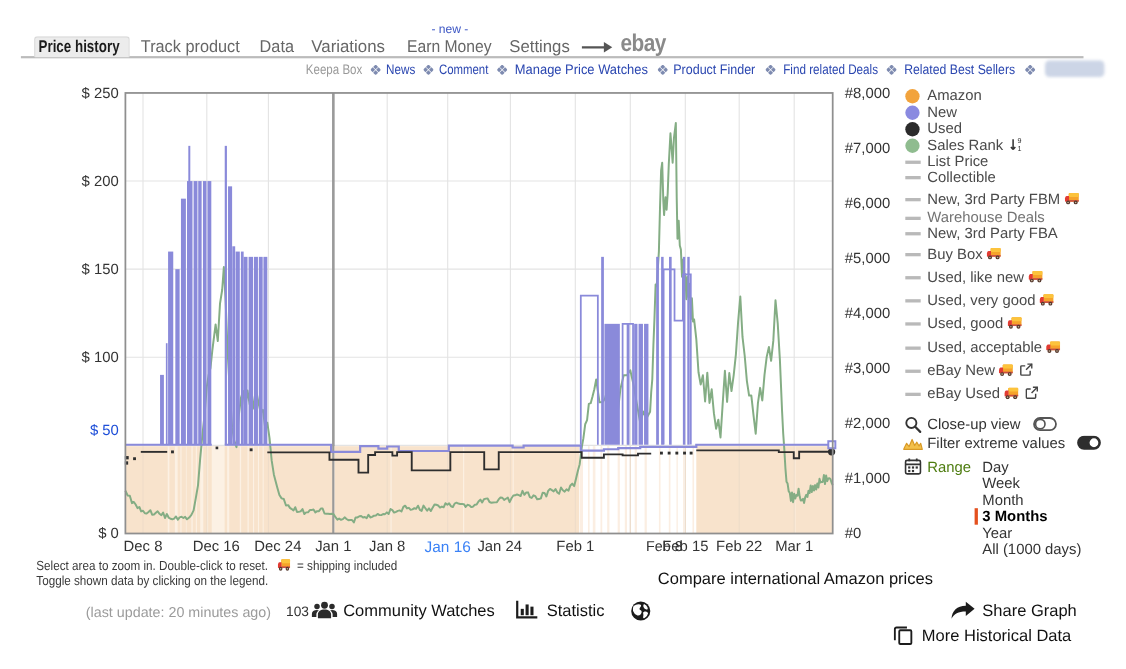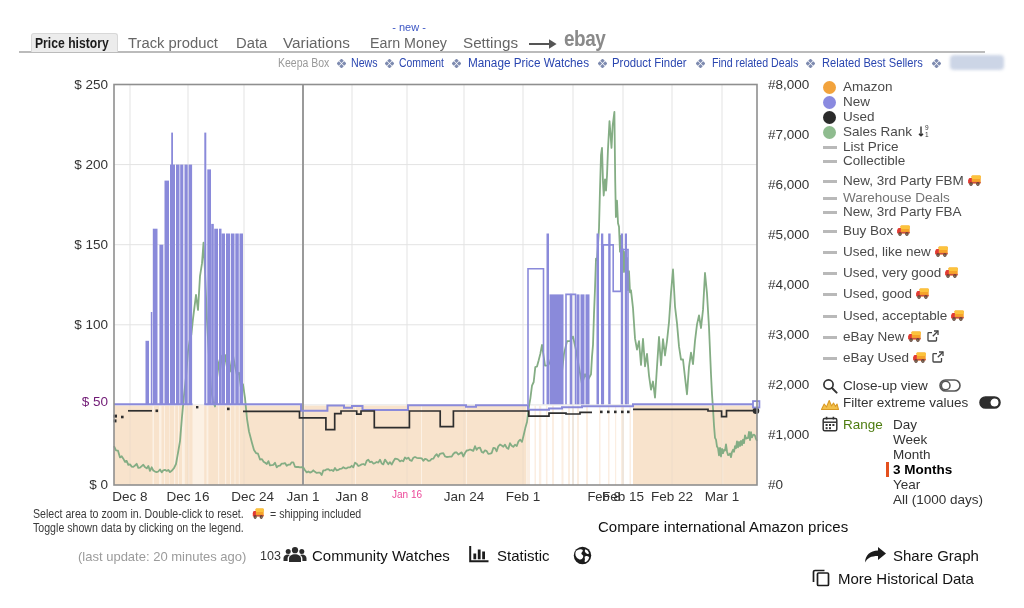--- a/index.html
+++ b/index.html
@@ -202,38 +202,38 @@
       <rect x="2.9" y="5.6" width="3.2" height="3.2" transform="rotate(45 4.5 7.2)"></rect>
       <rect x="0.2" y="2.9" width="3.2" height="3.2" transform="rotate(45 1.8 4.5)"></rect>
       <rect x="5.6" y="2.9" width="3.2" height="3.2" transform="rotate(45 7.2 4.5)"></rect>
     </g>
   </svg>
 <div style="position:absolute;left:950px;top:55px;width:54px;height:15px;background:#ccd5e6;border-radius:4px;filter:blur(1.5px)"></div>
 <span style="position:absolute;right:916px;top:76.5px;font-size:13.5px;color:#333">$ 250</span>
 <span style="position:absolute;right:916px;top:156.6px;font-size:13.5px;color:#333">$ 200</span>
 <span style="position:absolute;right:916px;top:236.8px;font-size:13.5px;color:#333">$ 150</span>
 <span style="position:absolute;right:916px;top:316.9px;font-size:13.5px;color:#333">$ 100</span>
-<span style="position:absolute;right:916px;top:394px;font-size:13.5px;color:#701a75">$ 50</span>
+<span style="position:absolute;right:916px;top:383px;font-size:13.5px;color:#1d4ed8">$ 50</span>
 <span style="position:absolute;right:916px;top:477px;font-size:13.5px;color:#333">$ 0</span>
 <span style="position:absolute;left:768px;top:77px;font-size:13.5px;color:#333">#8,000</span>
 <span style="position:absolute;left:768px;top:127px;font-size:13.5px;color:#333">#7,000</span>
 <span style="position:absolute;left:768px;top:177px;font-size:13.5px;color:#333">#6,000</span>
 <span style="position:absolute;left:768px;top:227px;font-size:13.5px;color:#333">#5,000</span>
 <span style="position:absolute;left:768px;top:277px;font-size:13.5px;color:#333">#4,000</span>
 <span style="position:absolute;left:768px;top:327px;font-size:13.5px;color:#333">#3,000</span>
 <span style="position:absolute;left:768px;top:377px;font-size:13.5px;color:#333">#2,000</span>
 <span style="position:absolute;left:768px;top:427px;font-size:13.5px;color:#333">#1,000</span>
 <span style="position:absolute;left:768px;top:477px;font-size:13.5px;color:#333">#0</span>
 <span style="position:absolute;left:100px;top:489px;width:60px;text-align:center;font-size:13.5px;color:#333">Dec 8</span>
-<span style="position:absolute;left:158px;top:489px;width:60px;text-align:center;font-size:13.5px;color:#333">Dec 16</span>
+<span style="position:absolute;left:158px;top:489px;width:60px;text-align:right;font-size:13.5px;color:#333">Dec 16</span>
 <span style="position:absolute;left:214px;top:489px;width:60px;text-align:right;font-size:13.5px;color:#333">Dec 24</span>
 <span style="position:absolute;left:273px;top:489px;width:60px;text-align:center;font-size:13.5px;color:#333">Jan 1</span>
 <span style="position:absolute;left:322px;top:489px;width:60px;text-align:center;font-size:13.5px;color:#333">Jan 8</span>
-<span style="position:absolute;left:377px;top:489px;width:60px;text-align:center;font-size:10px;color:#ec4899">Jan 16</span>
-<span style="position:absolute;left:434px;top:489px;width:60px;text-align:center;font-size:13.5px;color:#333">Jan 24</span>
+<span style="position:absolute;left:377px;top:489px;width:60px;text-align:center;font-size:14px;color:#3b82f6">Jan 16</span>
+<span style="position:absolute;left:434px;top:489px;width:60px;font-size:13.5px;color:#333">Jan 24</span>
 <span style="position:absolute;left:493px;top:489px;width:60px;text-align:center;font-size:13.5px;color:#333">Feb 1</span>
 <span style="position:absolute;left:574px;top:489px;width:60px;text-align:center;font-size:13px;color:#333">Feb 8</span>
 <span style="position:absolute;left:593px;top:489px;width:60px;text-align:center;font-size:13.5px;color:#333">Feb 15</span>
 <span style="position:absolute;left:642px;top:489px;width:60px;text-align:center;font-size:13.5px;color:#333">Feb 22</span>
 <span style="position:absolute;left:692px;top:489px;width:60px;text-align:center;font-size:13.5px;color:#333">Mar 1</span>
 <span style="position:absolute;left:823px;top:80.5px;width:13px;height:13px;border-radius:50%;background:#f2a33c"></span>
 <span style="position:absolute;left:843px;top:79px;font-size:13.5px;color:#4a4a4a;white-space:nowrap">Amazon</span>
 <span style="position:absolute;left:823px;top:95.5px;width:13px;height:13px;border-radius:50%;background:#8a8ae0"></span>
 <span style="position:absolute;left:843px;top:94px;font-size:13.5px;color:#4a4a4a;white-space:nowrap">New</span>
 <span style="position:absolute;left:823px;top:110.5px;width:13px;height:13px;border-radius:50%;background:#2b2b2b"></span>

